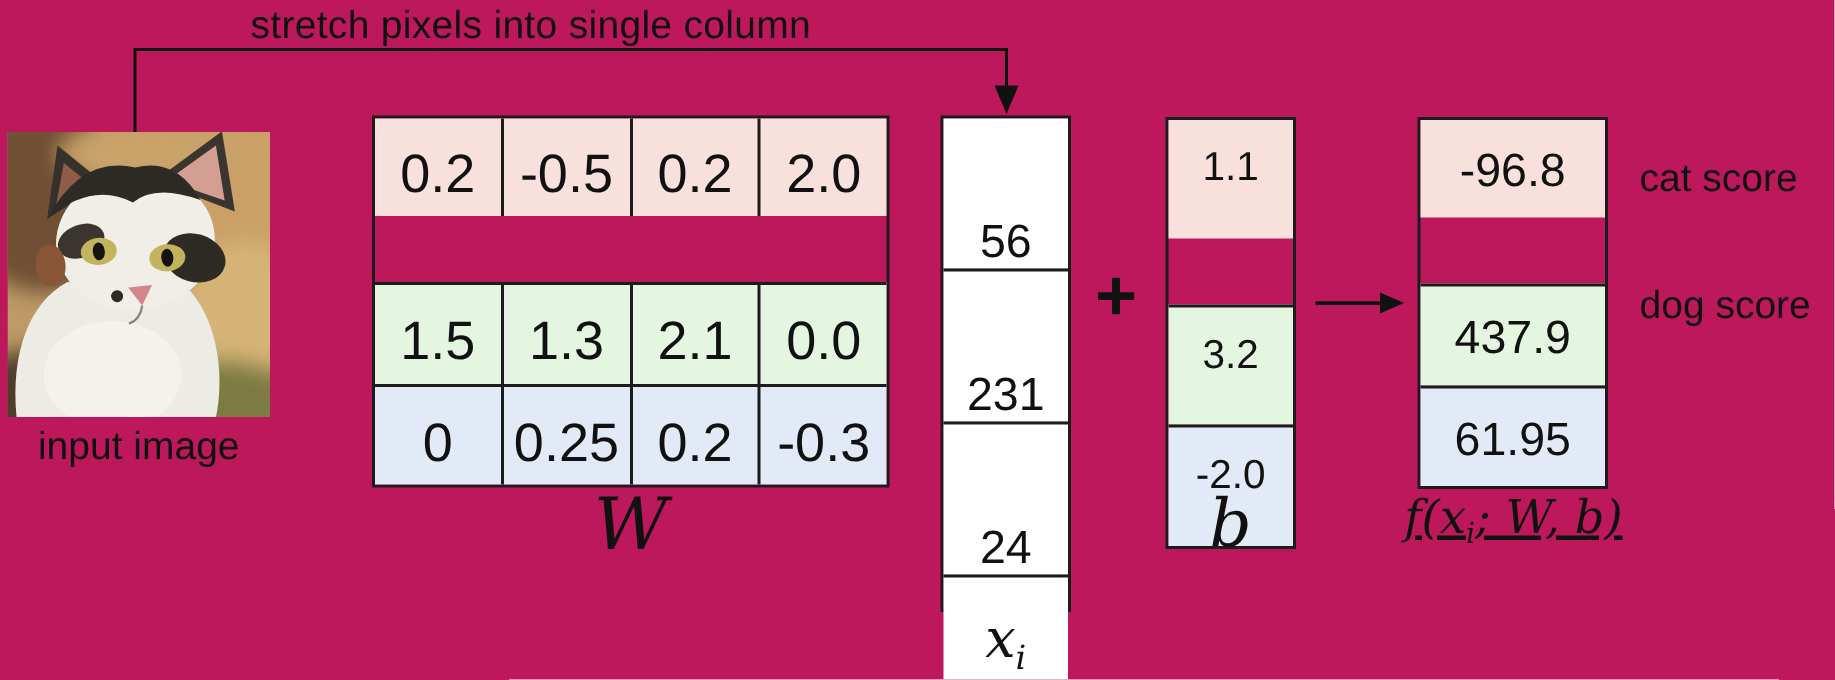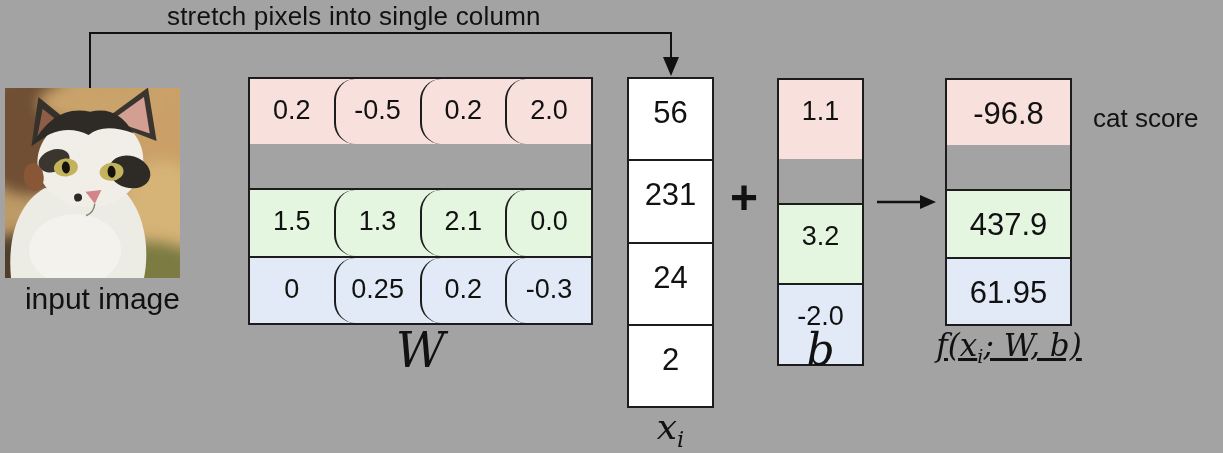--- a/index.html
+++ b/index.html
@@ -1,47 +1,47 @@
 <!DOCTYPE html>
 <html><head>
 <meta charset="utf-8">
 <style>
   html,body { margin:0; padding:0; background:#ffffff; }
   #stage {
-    position:relative; width:1223px; height:453px; background:#a3a3a3;
+    position:relative; width:1223px; height:453px; background:#be185d;
     font-family:"Liberation Sans", sans-serif; color:#111; overflow:hidden;
   }
   .abs { position:absolute; }
 
   
   #stretch-note { left:167px; top:1px; font-size:26px; letter-spacing:0.2px; }
 
   
   #cat-wrap { left:5px; top:88px; width:175px; height:190px; }
-  #input-caption { left:5px; top:282px; width:175px; text-align:right; font-size:30px; }
+  #input-caption { left:5px; top:282px; width:175px; text-align:center; font-size:26px; }
 
   
   .matrix { border:2px solid #1c1c1c; display:flex; flex-direction:column; box-sizing:border-box; }
   .mrow { flex:1; display:flex; }
   .mrow + .mrow { border-top:2px solid #1c1c1c; }
   .mcell {
     flex:1; display:flex; justify-content:center; align-items:flex-start;
     padding-top:16px; box-sizing:border-box;
   }
   .mcell + .mcell { border-left:2px solid #1c1c1c; }
   .row-pink  { background:#f8e0dd; }
   .row-green { background:#e5f6e0;margin-top:44px; }
   .row-blue  { background:#e3eaf7; }
   .row-white { background:#ffffff; }
 
   #w-matrix { left:248px; top:77px; width:345px; height:248px; }
-  #w-matrix .mcell { font-size:27px;border-radius:21px; }
+  #w-matrix .mcell { font-size:36px; }
 
   #x-vector { left:627px; top:77px; width:87px; height:331px; }
-  #x-vector .mcell { font-size:31px; }
+  #x-vector .mcell { font-size:31px;margin-top:48px; }
 
   #b-vector { left:777px; top:78px; width:87px; height:288px; }
   #b-vector .mcell { font-size:27px; }
 
   #f-vector { left:945px; top:78px; width:127px; height:248px; }
   #f-vector .mcell { font-size:31px; }
 
   
   .math { font-family:"DejaVu Serif", serif; font-style:italic; text-align:center; }
   #w-label { left:248px; top:322px; width:345px; font-size:48px; }
@@ -184,14 +184,15 @@
     <div class="mrow row-green">
         <div class="mcell">437.9</div>
       </div>
     <div class="mrow row-blue">
         <div class="mcell">61.95</div>
       </div>
   </div>
   <div id="f-label" class="abs math"><span>f(x</span><sub>i</sub><span>; W, b)</span></div>
 
   <div id="score-0" class="abs score">cat score</div>
+  <div id="score-1" class="abs score">dog score</div>
 
 </div>
 
 </body></html>

